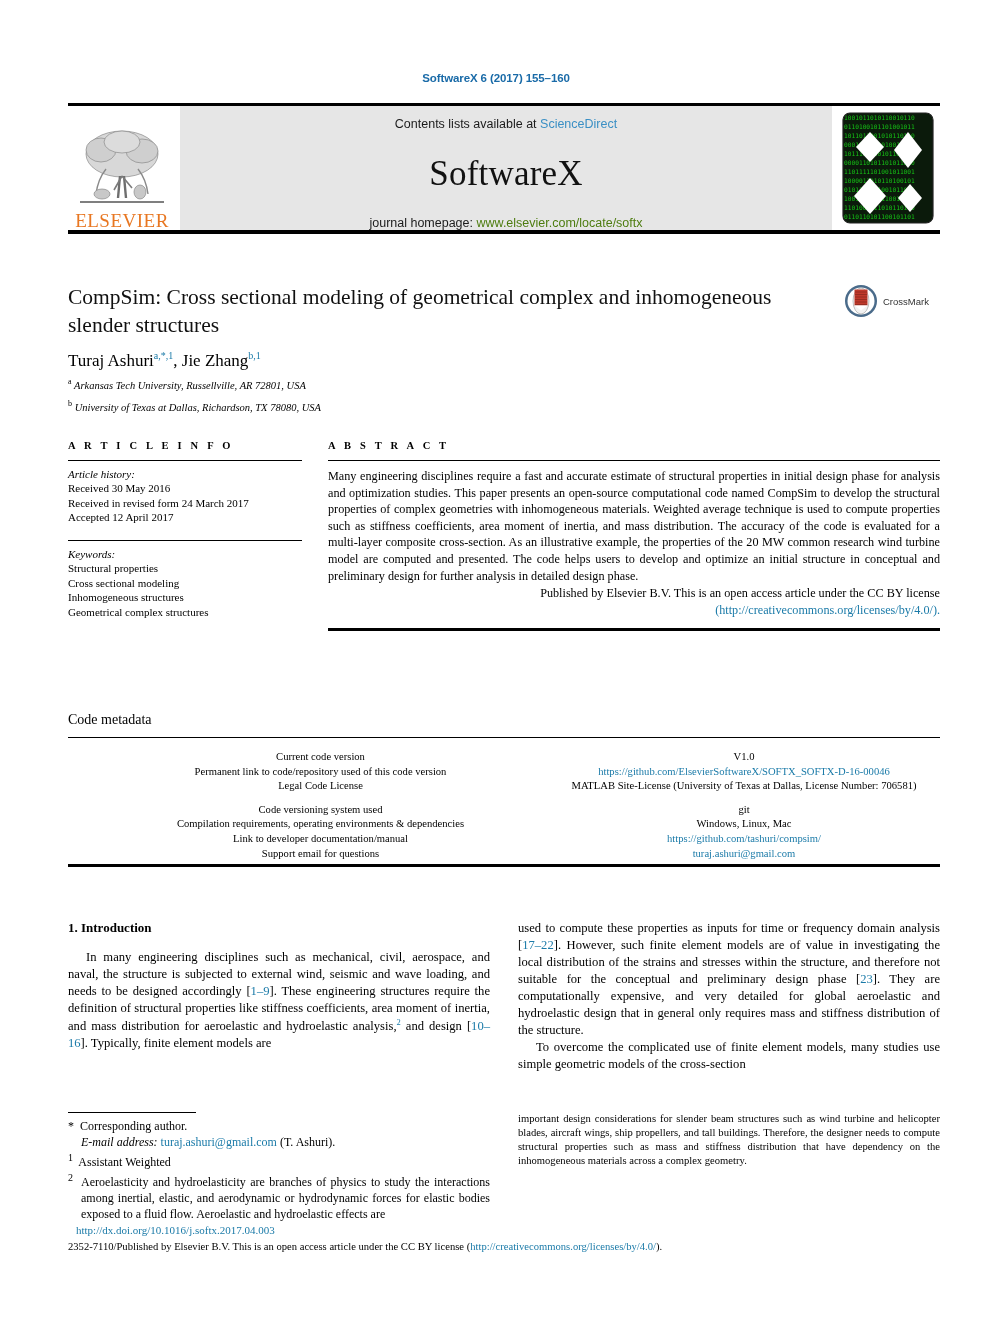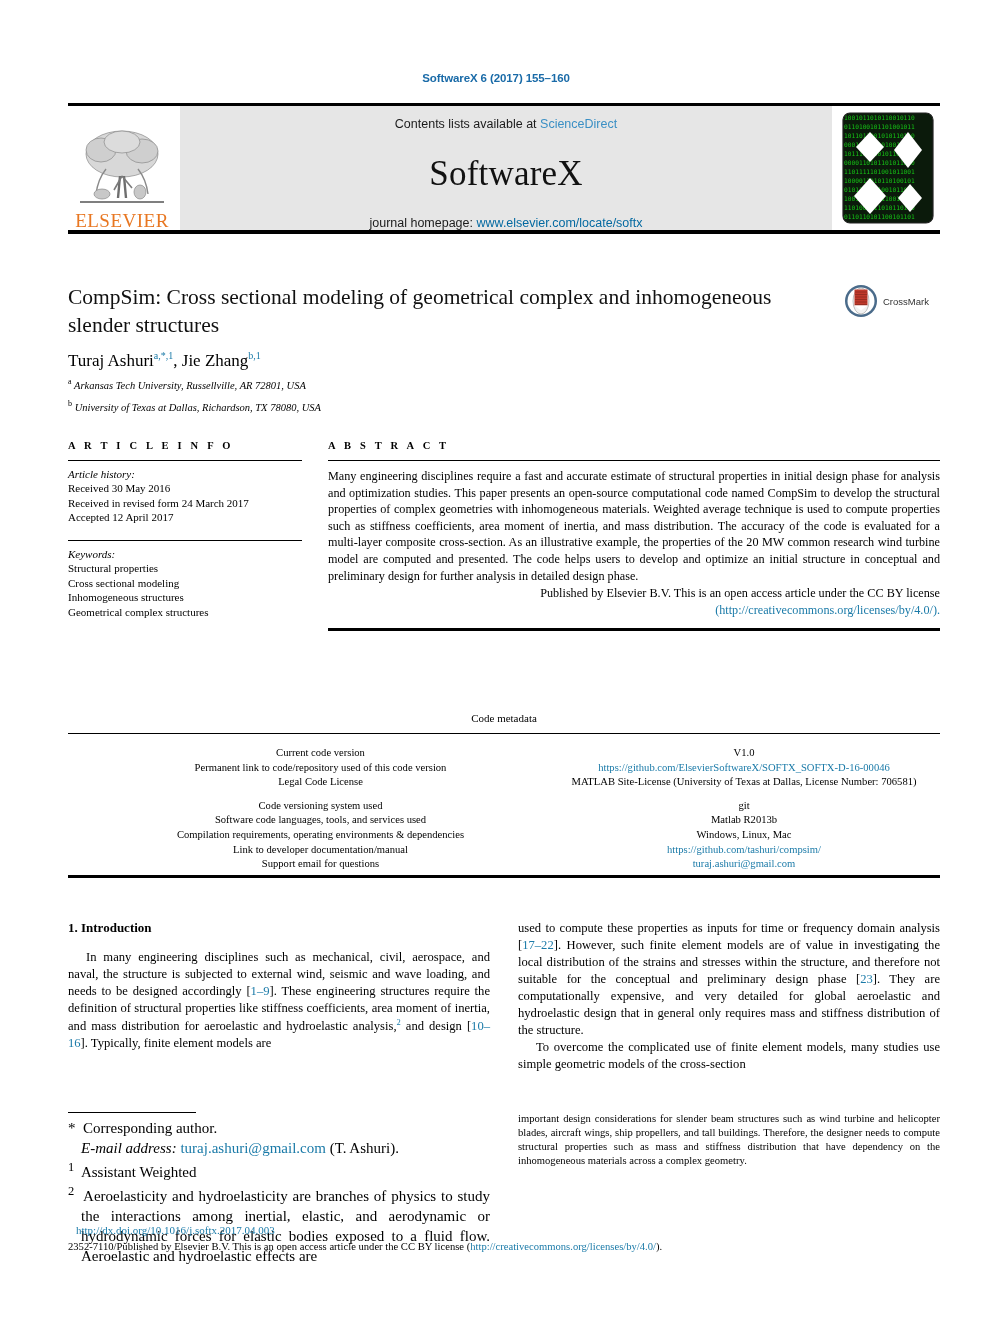--- a/index.html
+++ b/index.html
@@ -103,21 +103,21 @@
     color: #111;
     letter-spacing: 0.2px;
     line-height: 1;
   }
   .homepage-line {
     font-family: "Liberation Sans", sans-serif;
     font-size: 12.5px;
     color: #1b1b1b;
   }
   .homepage-line .hp {
-    color: #0369a1;
+    color: #4d7c0f;
   }
   .cover-thumb {
     width: 104px;
     flex: 0 0 104px;
     display: flex;
     align-items: center;
     justify-content: center;
   }
 
   
@@ -225,24 +225,23 @@
     margin-top: 10px;
   }
 
   
   .metadata {
     position: absolute;
     left: 68px; top: 712px;
     width: 872px;
   }
   .metadata-title {
-    font-size: 11px;
+    font-size: 14px;
     font-weight: normal;
     margin: 0 0 9px 0;
-    text-align: center;
   }
   .meta-rule-top { border-top: 1.6px solid #000; }
   .meta-rule-bot { border-top: 3px solid #000; margin-top: 3px; }
   .meta-table {
     width: 100%;
     border-collapse: collapse;
     font-size: 10.6px;
     line-height: 1.38;
     margin-top: 12px;
     text-align: center;
@@ -292,21 +291,21 @@
     flex-direction: row;
     gap: 28px;
   }
   .fcol { width: 422px; flex: 0 0 422px; }
   .fn-rule {
     border-top: 1px solid #000;
     width: 128px;
     margin-bottom: 6px;
   }
   .fn {
-    font-size: 15px;
+    font-size: 12px;
     line-height: 1.33;
     text-align: justify;
     margin: 0;
   }
   .fn .mk { }
   .fn-indent { padding-left: 13px; text-indent: -13px; }
   .fn em { font-style: italic; }
   .fcol-right .fn { font-size: 10.6px; }
 
   
@@ -476,24 +475,20 @@
             <td class="v">MATLAB Site-License (University of Texas at Dallas, License Number: 706581)</td>
           </tr>
           <tr class="gap">
             <td colspan="2"></td>
           </tr>
           <tr>
             <td class="k">Code versioning system used</td>
             <td class="v">git</td>
           </tr>
           <tr>
-            <td class="k">Software code languages, tools, and services used</td>
-            <td class="v">Matlab R2013b</td>
-          </tr>
-          <tr>
             <td class="k">Compilation requirements, operating environments &amp; dependencies</td>
             <td class="v">Windows, Linux, Mac</td>
           </tr>
           <tr>
             <td class="k">Link to developer documentation/manual</td>
             <td class="v lnk">https://github.com/tashuri/compsim/</td>
           </tr>
           <tr>
             <td class="k">Support email for questions</td>
             <td class="v lnk">turaj.ashuri@gmail.com</td>

